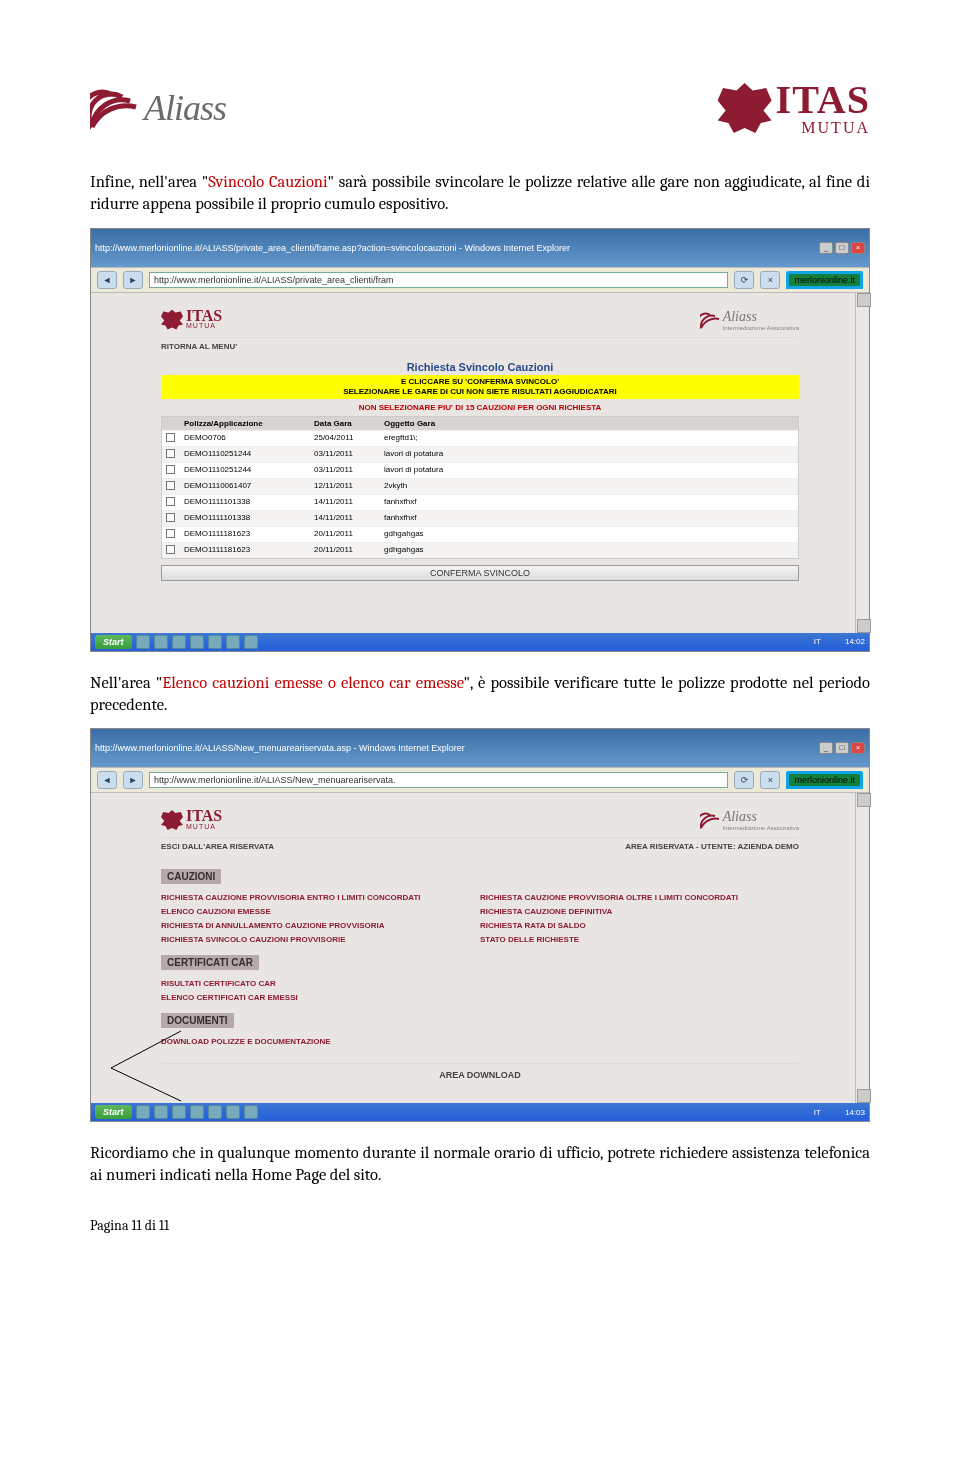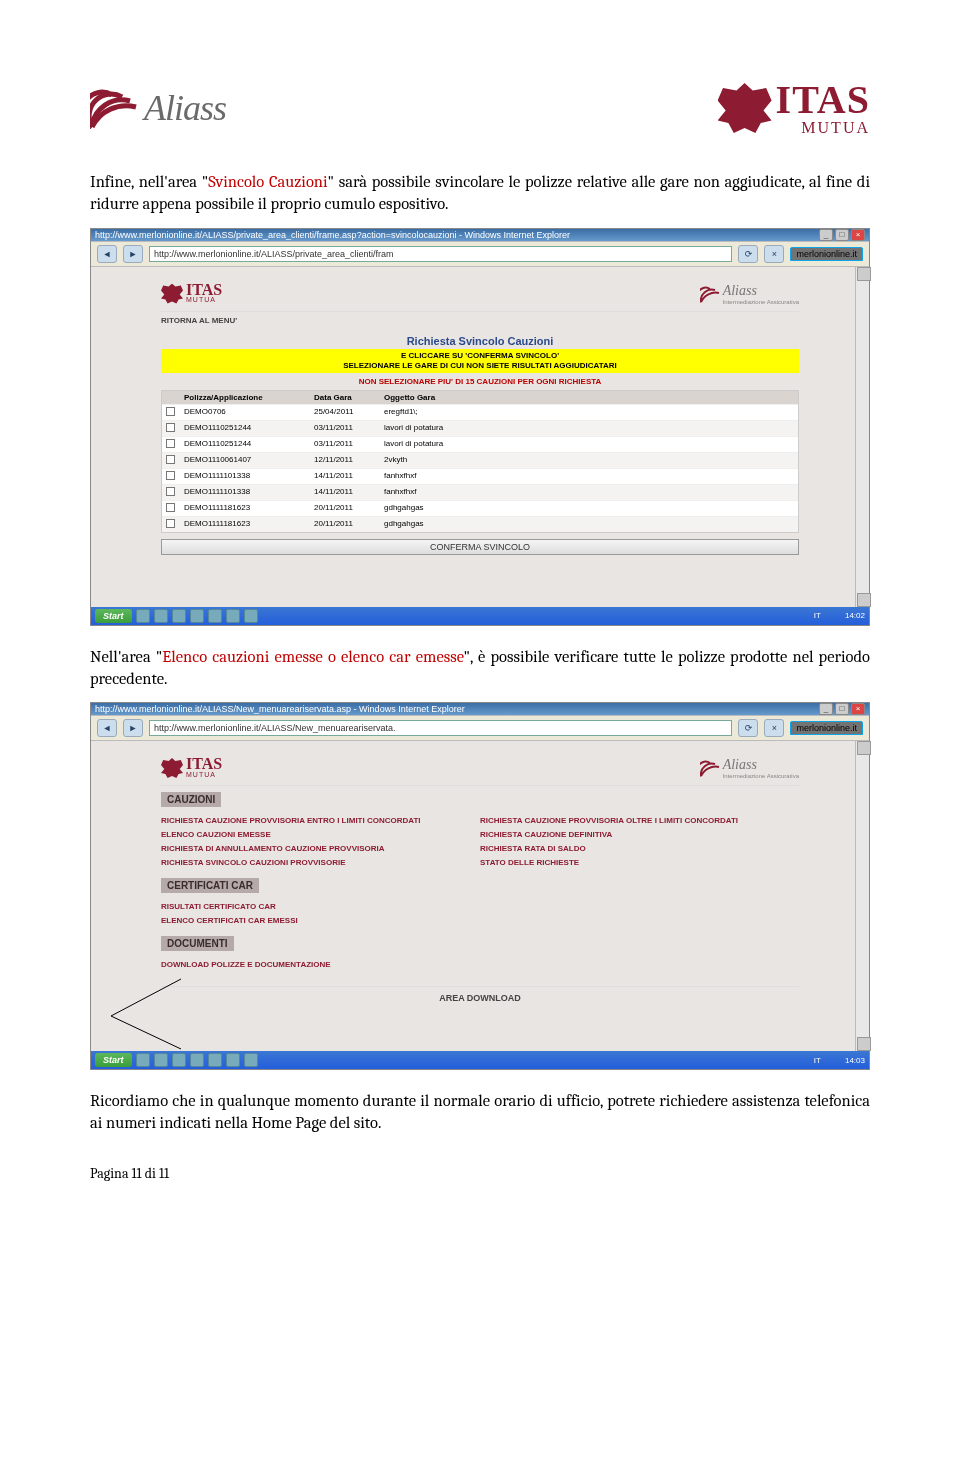--- a/index.html
+++ b/index.html
@@ -72,21 +72,21 @@
     border: 1px solid #888;
     margin: 8px 0 20px 0;
     font-family: Tahoma, Arial, sans-serif;
     font-size: 9px;
     background: #ece9d8;
     position: relative;
   }
   .titlebar {
     background: linear-gradient(#3a6ea5, #6699cc);
     color: #fff;
-    padding: 0 4px;
+    padding: 13px 4px;
     display: flex;
     justify-content: space-between;
     align-items: center;
     font-size: 9px;
     gap: 44px;
   }
   .titlebar .wbtns { display: flex; gap: 2px; }
   .titlebar .wbtn { width: 14px; height: 12px; background:#ccc; border:1px solid #888; border-radius:2px; font-size:8px; text-align:center; line-height:10px; color:#333;}
   .titlebar .wbtn.close { background:#d44; color:#fff; }
   .addrbar {
@@ -106,21 +106,21 @@
     flex: 1;
     background: #fff;
     border: 1px solid #7a9;
     padding: 2px 4px;
     color: #333;
     font-size: 9px;
     white-space: nowrap;
     overflow: hidden;
   }
   .addrbar .tabbtn {
-    background:#737373; border:1px solid #0ea5e9; padding:1px 5px; border-radius:2px 2px 0 0;
+    background:#15803d; border:3px solid #0ea5e9; padding:1px 5px; border-radius:2px 2px 0 0;
   }
   .inner-page {
     background: #e9e5e2;
     min-height: 340px;
     padding: 10px 70px 10px 70px;
     position: relative;
   }
   .inner-page.small { min-height: 310px; }
   .scrollbar-right {
     position:absolute; right:0; top:0; bottom:0; width:14px;
@@ -408,20 +408,24 @@
                 <path d="M1 17 A11 11 0 0 1 15 5" stroke="#8d1c32" stroke-width="2" fill="none"></path>
                 <path d="M1 17 A7 7 0 0 1 10 4" stroke="#8d1c32" stroke-width="2" fill="none"></path>
               </svg>
           </div>
           <div>
             <div class="txt">Aliass</div>
             <div class="sub">Intermediazione Assicurativa</div>
           </div>
         </div>
       </div>
+      <div class="esci-row">
+        <span>ESCI DALL'AREA RISERVATA</span>
+        <span>AREA RISERVATA - UTENTE: AZIENDA DEMO</span>
+      </div>
 
       <div class="section-hdr">CAUZIONI</div>
       <div class="menu-cols">
         <div class="menu-col">
           <span class="menu-link">RICHIESTA CAUZIONE PROVVISORIA ENTRO I LIMITI CONCORDATI</span>
           <span class="menu-link">ELENCO CAUZIONI EMESSE</span>
           <span class="menu-link">RICHIESTA DI ANNULLAMENTO CAUZIONE PROVVISORIA</span>
           <span class="menu-link">RICHIESTA SVINCOLO CAUZIONI PROVVISORIE</span>
         </div>
         <div class="menu-col">

